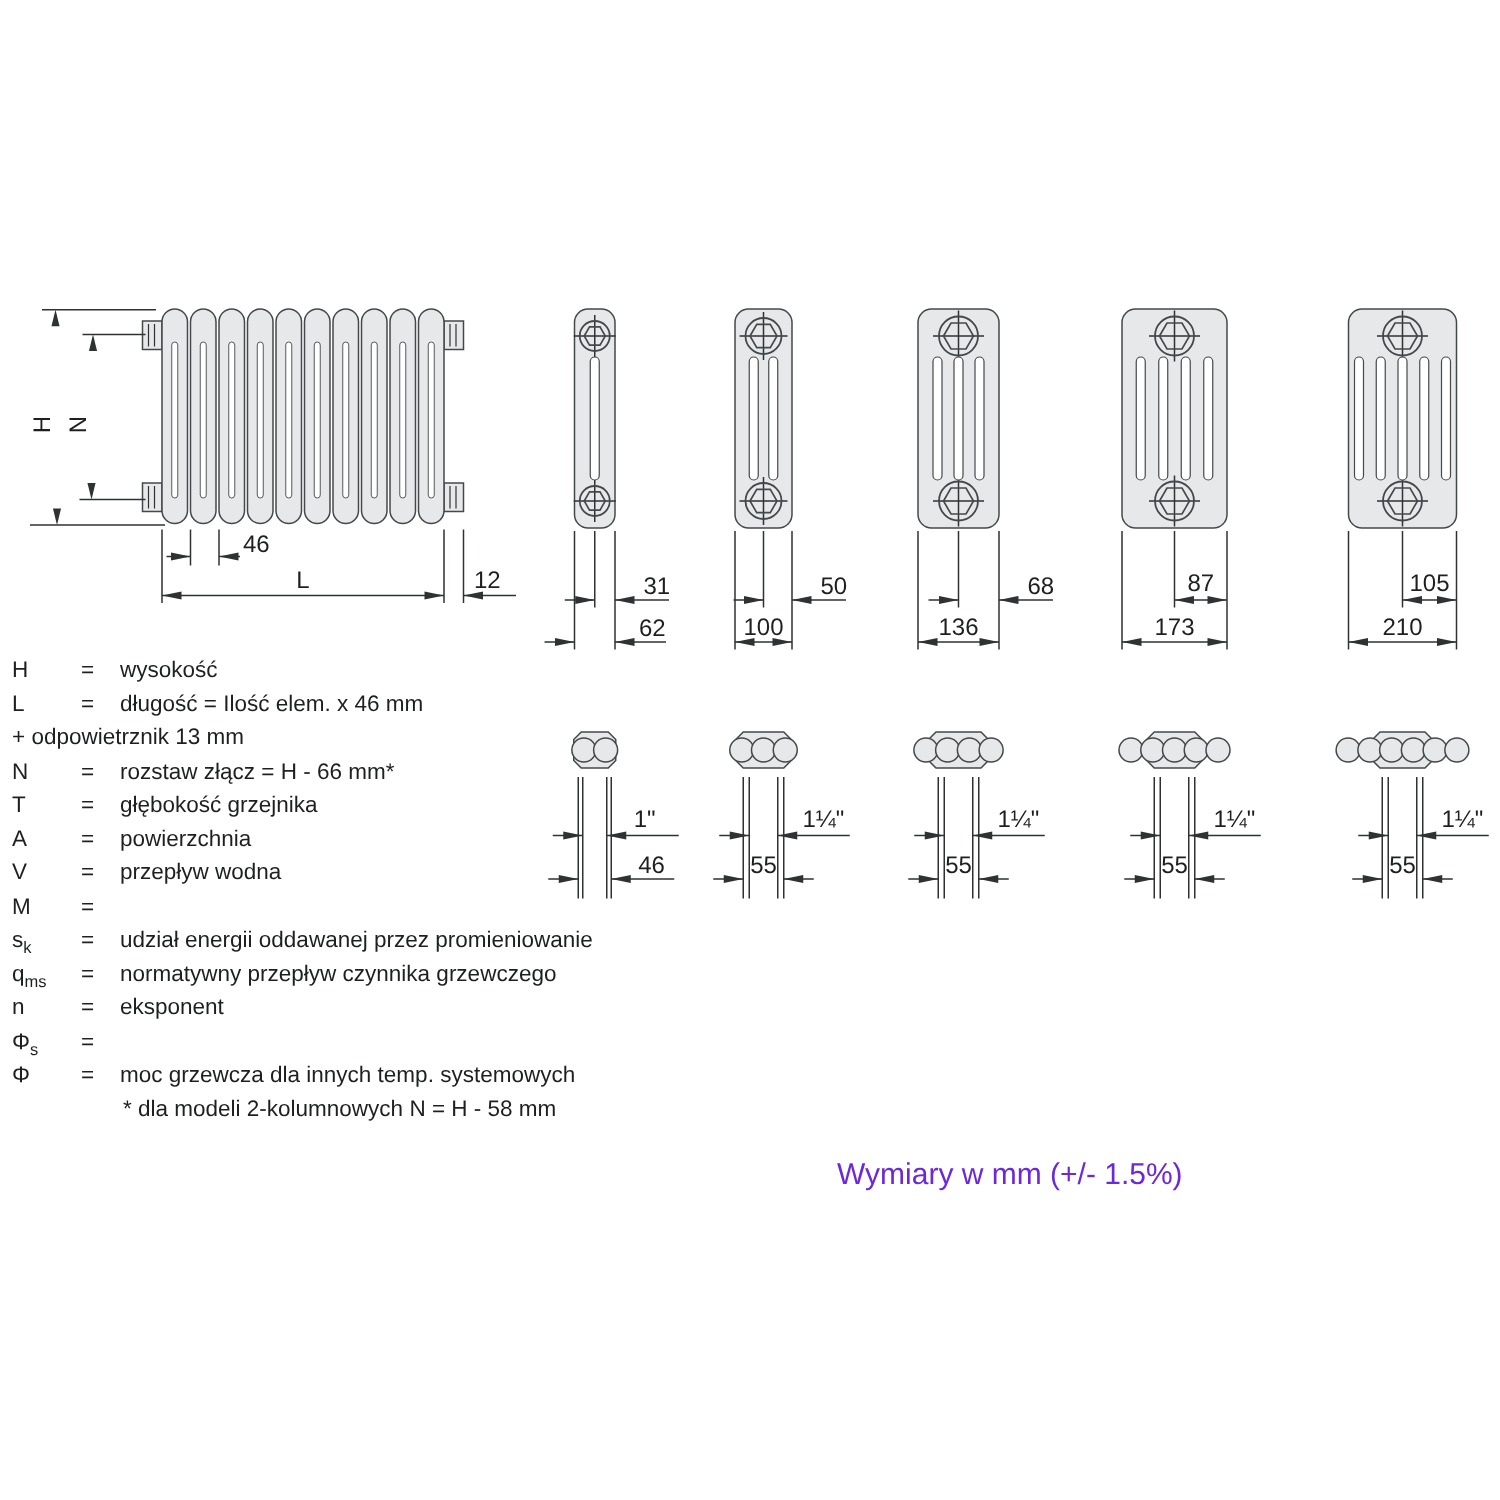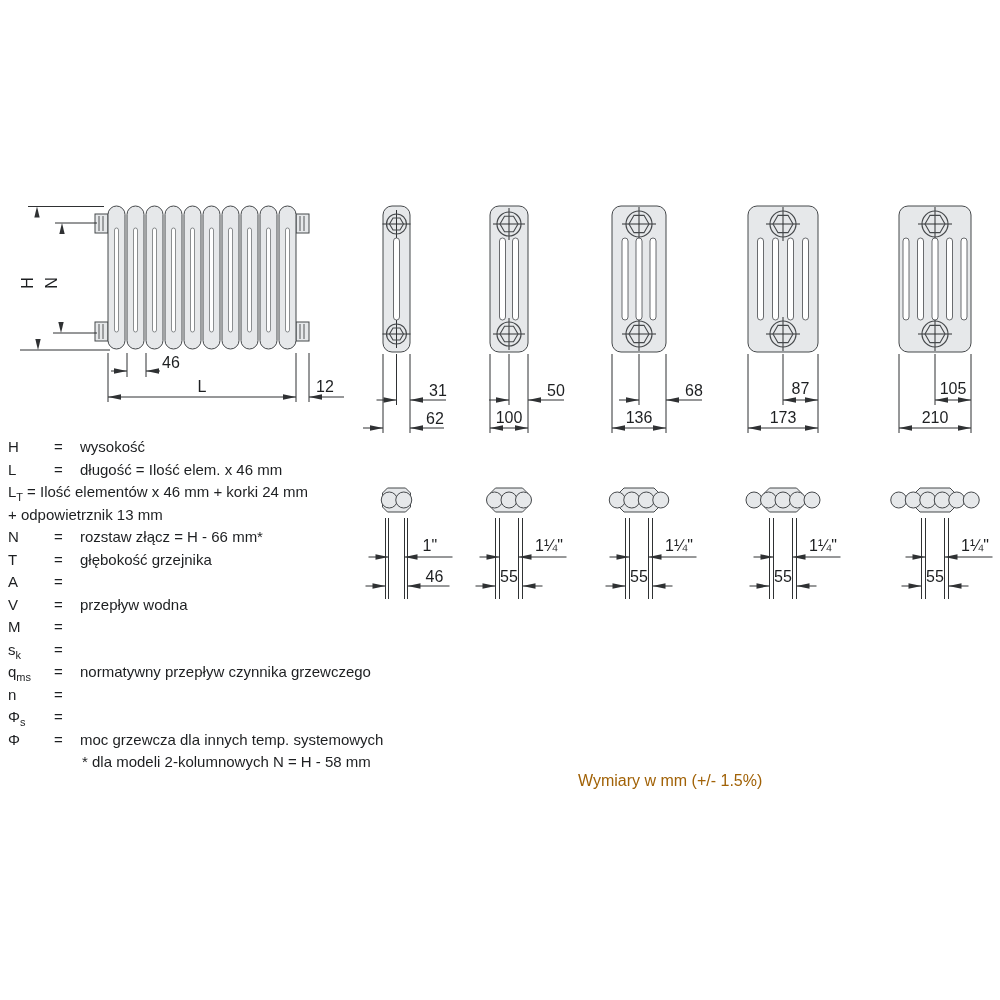--- a/index.html
+++ b/index.html
@@ -8,21 +8,21 @@
   #diagram{position:absolute;left:0;top:0;font-family:"Liberation Sans",sans-serif;}
   #legend{position:absolute;left:8px;top:436px;width:420px;color:#1d1f21;}
   .legend-row{display:flex;align-items:baseline;height:22.5px;white-space:nowrap;
               font-size:15px;line-height:22.5px;}
   .sym{width:46px;flex:none;}
   .eq{width:26px;flex:none;}
   .desc{flex:1;}
   .fdesc{margin-left:4px;}
   .indent{padding-left:74px;align-items:center;}
   sub{font-size:11px;}
-  #footer-note{position:absolute;left:558px;top:772px;font-size:16px;color:#a16207;white-space:nowrap;margin-left:20px;}
+  #footer-note{position:absolute;left:558px;top:772px;font-size:20px;color:#6d28d9;white-space:nowrap;}
   svg text{fill:#1d1f21;font-size:16px;}
 </style>
 </head>
 <body>
 
 <div id="stage">
   <svg id="diagram" width="1000" height="830" viewBox="0 0 1000 830">
       <g>
         <rect x="95" y="214" width="13" height="19" fill="#e6e8ea" stroke="#45484b"></rect>
         <line x1="99" y1="216" x2="99" y2="231" stroke="#2f3133" stroke-width="0.8"></line>
@@ -344,61 +344,60 @@
         <span class="sym"><span>H</span><sub></sub></span>
         <span class="eq">=</span>
         <span class="desc">wysokość</span>
       </div>
       <div class="legend-row">
         <span class="sym"><span>L</span><sub></sub></span>
         <span class="eq">=</span>
         <span class="desc">długość = Ilość elem. x 46 mm</span>
       </div>
       <div class="legend-row">
-        <span><span>L</span><sub>T</sub></span>
-        <span class="fdesc">= Ilość elementów x 46 mm + korki 24 mm</span>
-      </div>
-      <div class="legend-row">
         <span class="">+ odpowietrznik 13 mm</span>
       </div>
       <div class="legend-row">
         <span class="sym"><span>N</span><sub></sub></span>
         <span class="eq">=</span>
         <span class="desc">rozstaw złącz = H - 66 mm*</span>
       </div>
       <div class="legend-row">
         <span class="sym"><span>T</span><sub></sub></span>
         <span class="eq">=</span>
         <span class="desc">głębokość grzejnika</span>
       </div>
       <div class="legend-row">
         <span class="sym"><span>A</span><sub></sub></span>
         <span class="eq">=</span>
+        <span class="desc">powierzchnia</span>
       </div>
       <div class="legend-row">
         <span class="sym"><span>V</span><sub></sub></span>
         <span class="eq">=</span>
         <span class="desc">przepływ wodna</span>
       </div>
       <div class="legend-row">
         <span class="sym"><span>M</span><sub></sub></span>
         <span class="eq">=</span>
       </div>
       <div class="legend-row">
         <span class="sym"><span>s</span><sub>k</sub></span>
         <span class="eq">=</span>
+        <span class="desc">udział energii oddawanej przez promieniowanie</span>
       </div>
       <div class="legend-row">
         <span class="sym"><span>q</span><sub>ms</sub></span>
         <span class="eq">=</span>
         <span class="desc">normatywny przepływ czynnika grzewczego</span>
       </div>
       <div class="legend-row">
         <span class="sym"><span>n</span><sub></sub></span>
         <span class="eq">=</span>
+        <span class="desc">eksponent</span>
       </div>
       <div class="legend-row">
         <span class="sym"><span>Φ</span><sub>s</sub></span>
         <span class="eq">=</span>
       </div>
       <div class="legend-row">
         <span class="sym"><span>Φ</span><sub></sub></span>
         <span class="eq">=</span>
         <span class="desc">moc grzewcza dla innych temp. systemowych</span>
       </div>

